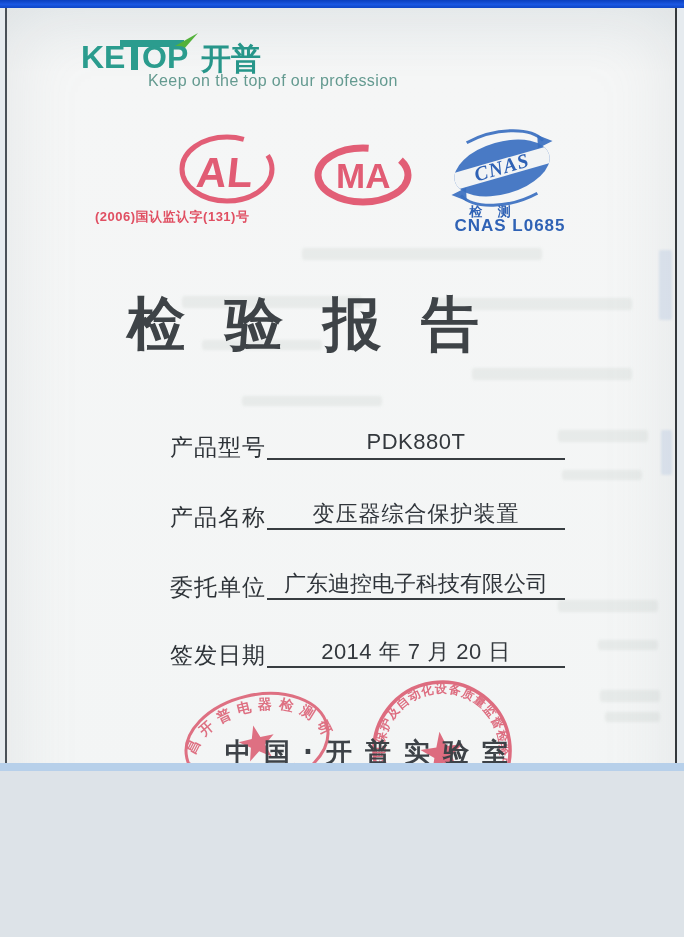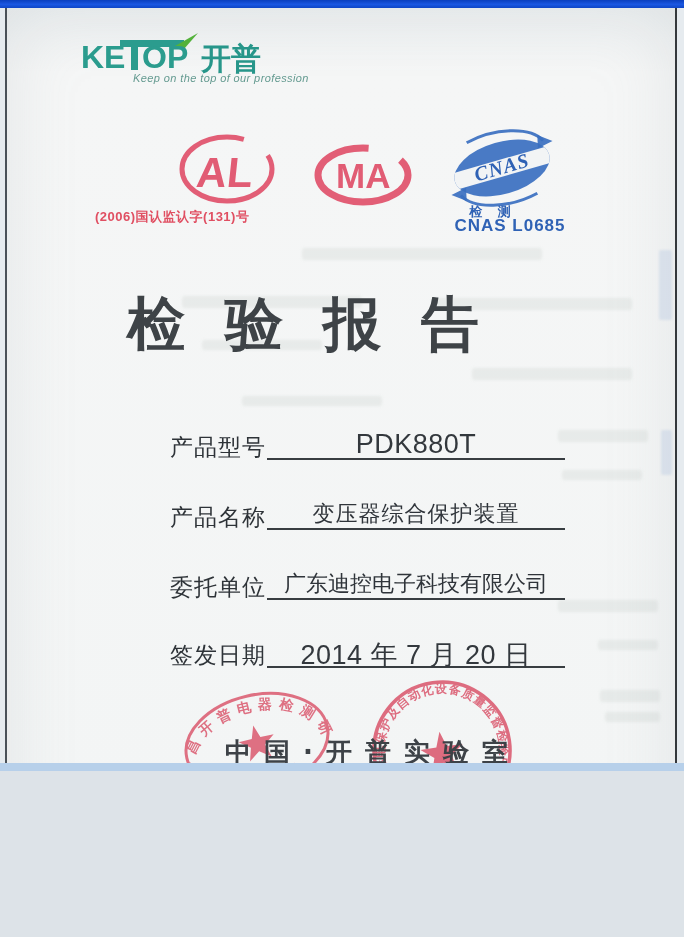--- a/index.html
+++ b/index.html
@@ -8,21 +8,21 @@
   .topbar{position:absolute;left:0;top:0;width:100%;height:8px;
           background:linear-gradient(180deg,#0a3fbe,#1a57e2 55%,#0e46c6);}
   .bottombar{position:absolute;left:0;bottom:0;width:100%;height:8px;background:#b7d0ea;}
   .paper{position:absolute;left:5px;top:8px;width:672px;height:921px;box-sizing:border-box;
          background:linear-gradient(180deg,#edf0f1 0%,#f5f6f6 7%,#f3f5f5 88%,#eff1f2 100%);
          border-left:2px solid #4a5158;border-right:2px solid #34383c;border-bottom:2px solid #3c4043;
          box-shadow:inset 0 0 70px rgba(150,160,168,.18);}
   .abs{position:absolute;}
   
   .logo-svg{position:absolute;left:72px;top:24px;}
-  .tagline{position:absolute;left:126px;top:64px;font-size:11px;font-style:italic;
+  .tagline{position:absolute;left:141px;top:64px;font-size:16px;
            color:#649a90;letter-spacing:.4px;}
   
   .report-no{position:absolute;left:445px;top:86px;width:190px;font-size:23px;color:#3a4048;
              letter-spacing:1px;font-family:"DejaVu Sans",sans-serif;}
   
   .stamp-caption{position:absolute;text-align:left;font-weight:bold;color:#e04f62;}
   .cal-cap{left:88px;top:200px;width:265px;font-size:13px;letter-spacing:.5px;}
   .cma-cap{left:268px;top:204px;width:190px;font-size:15px;letter-spacing:2.5px;}
   .cnas-cap-cn{position:absolute;left:418px;top:195px;width:130px;text-align:center;
                font-size:13px;font-weight:bold;color:#2f62b5;word-spacing:12px;}
@@ -32,21 +32,21 @@
   .title{position:absolute;left:0;top:278px;width:672px;text-align:center;margin-left:-20px;
          font-size:58px;font-weight:700;color:#3e4347;letter-spacing:40px;
          font-family:"DejaVu Sans",sans-serif;}
   
   .field-row{position:absolute;left:163px;width:410px;height:31px;white-space:nowrap;}
   .f-label{display:inline-block;width:97px;padding-top:3px;vertical-align:top;
            font-family:"Liberation Serif",serif;font-weight:400;font-size:23px;
            color:#2e3338;letter-spacing:1px;}
   .f-value{display:inline-block;width:298px;height:31px;box-sizing:border-box;vertical-align:top;
            border-bottom:2px solid #383d41;text-align:center;padding-bottom:1px;}
-  .v-sans{font-family:"Liberation Sans",sans-serif;font-size:27px;color:#33383d;letter-spacing:.5px;}
+  .v-sans{font-family:"Liberation Sans",sans-serif;font-size:22px;color:#33383d;letter-spacing:.5px;}
   .v-cjk{font-family:"Liberation Serif",serif;font-size:22px;color:#2f343a;letter-spacing:1px;}
   
   .lab-line{position:absolute;left:0;top:727px;width:672px;text-align:center;margin-left:30px;
             font-size:26px;font-weight:700;color:#3d4247;letter-spacing:13px;
             font-family:"DejaVu Sans",sans-serif;}
   .center-line{position:absolute;left:0;top:767px;width:672px;text-align:center;margin-left:18px;
                font-size:21.5px;font-weight:700;color:#363b40;letter-spacing:.5px;
                font-family:"DejaVu Sans",sans-serif;}
   .website{position:absolute;left:0;top:893px;width:672px;text-align:center;
            font-family:"DejaVu Sans Mono",monospace;font-weight:bold;font-size:27px;color:#101112;}

